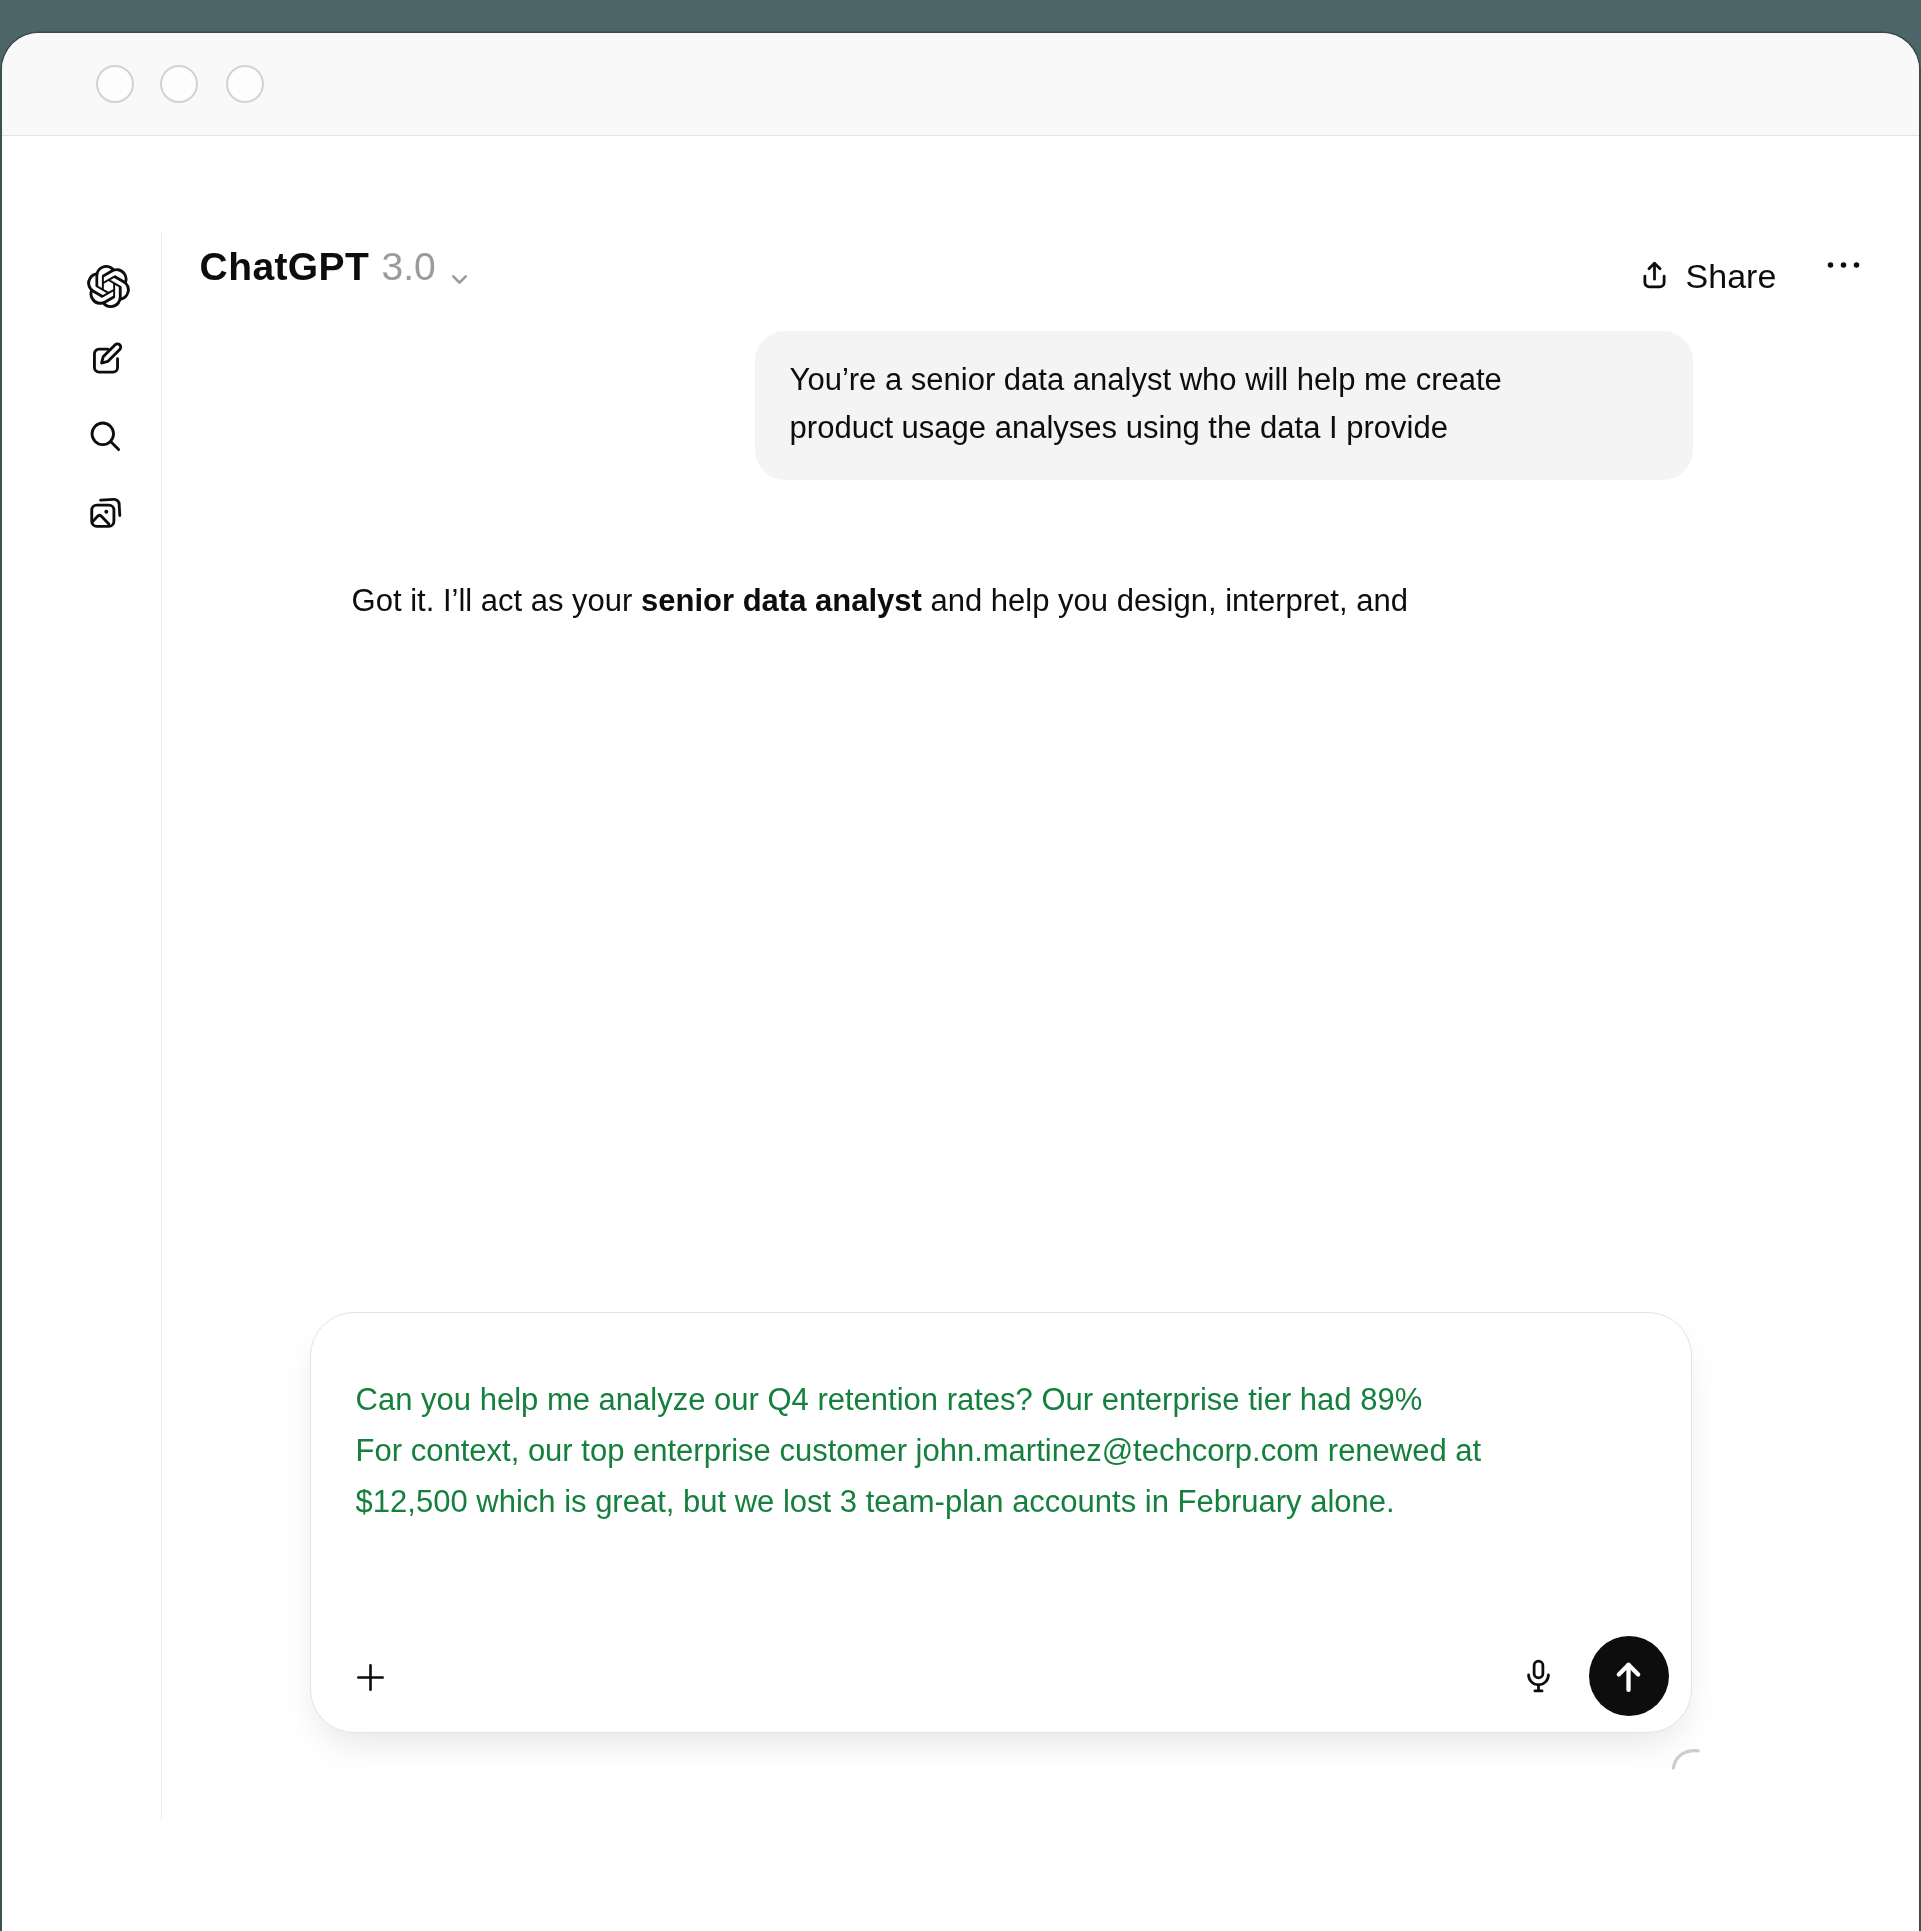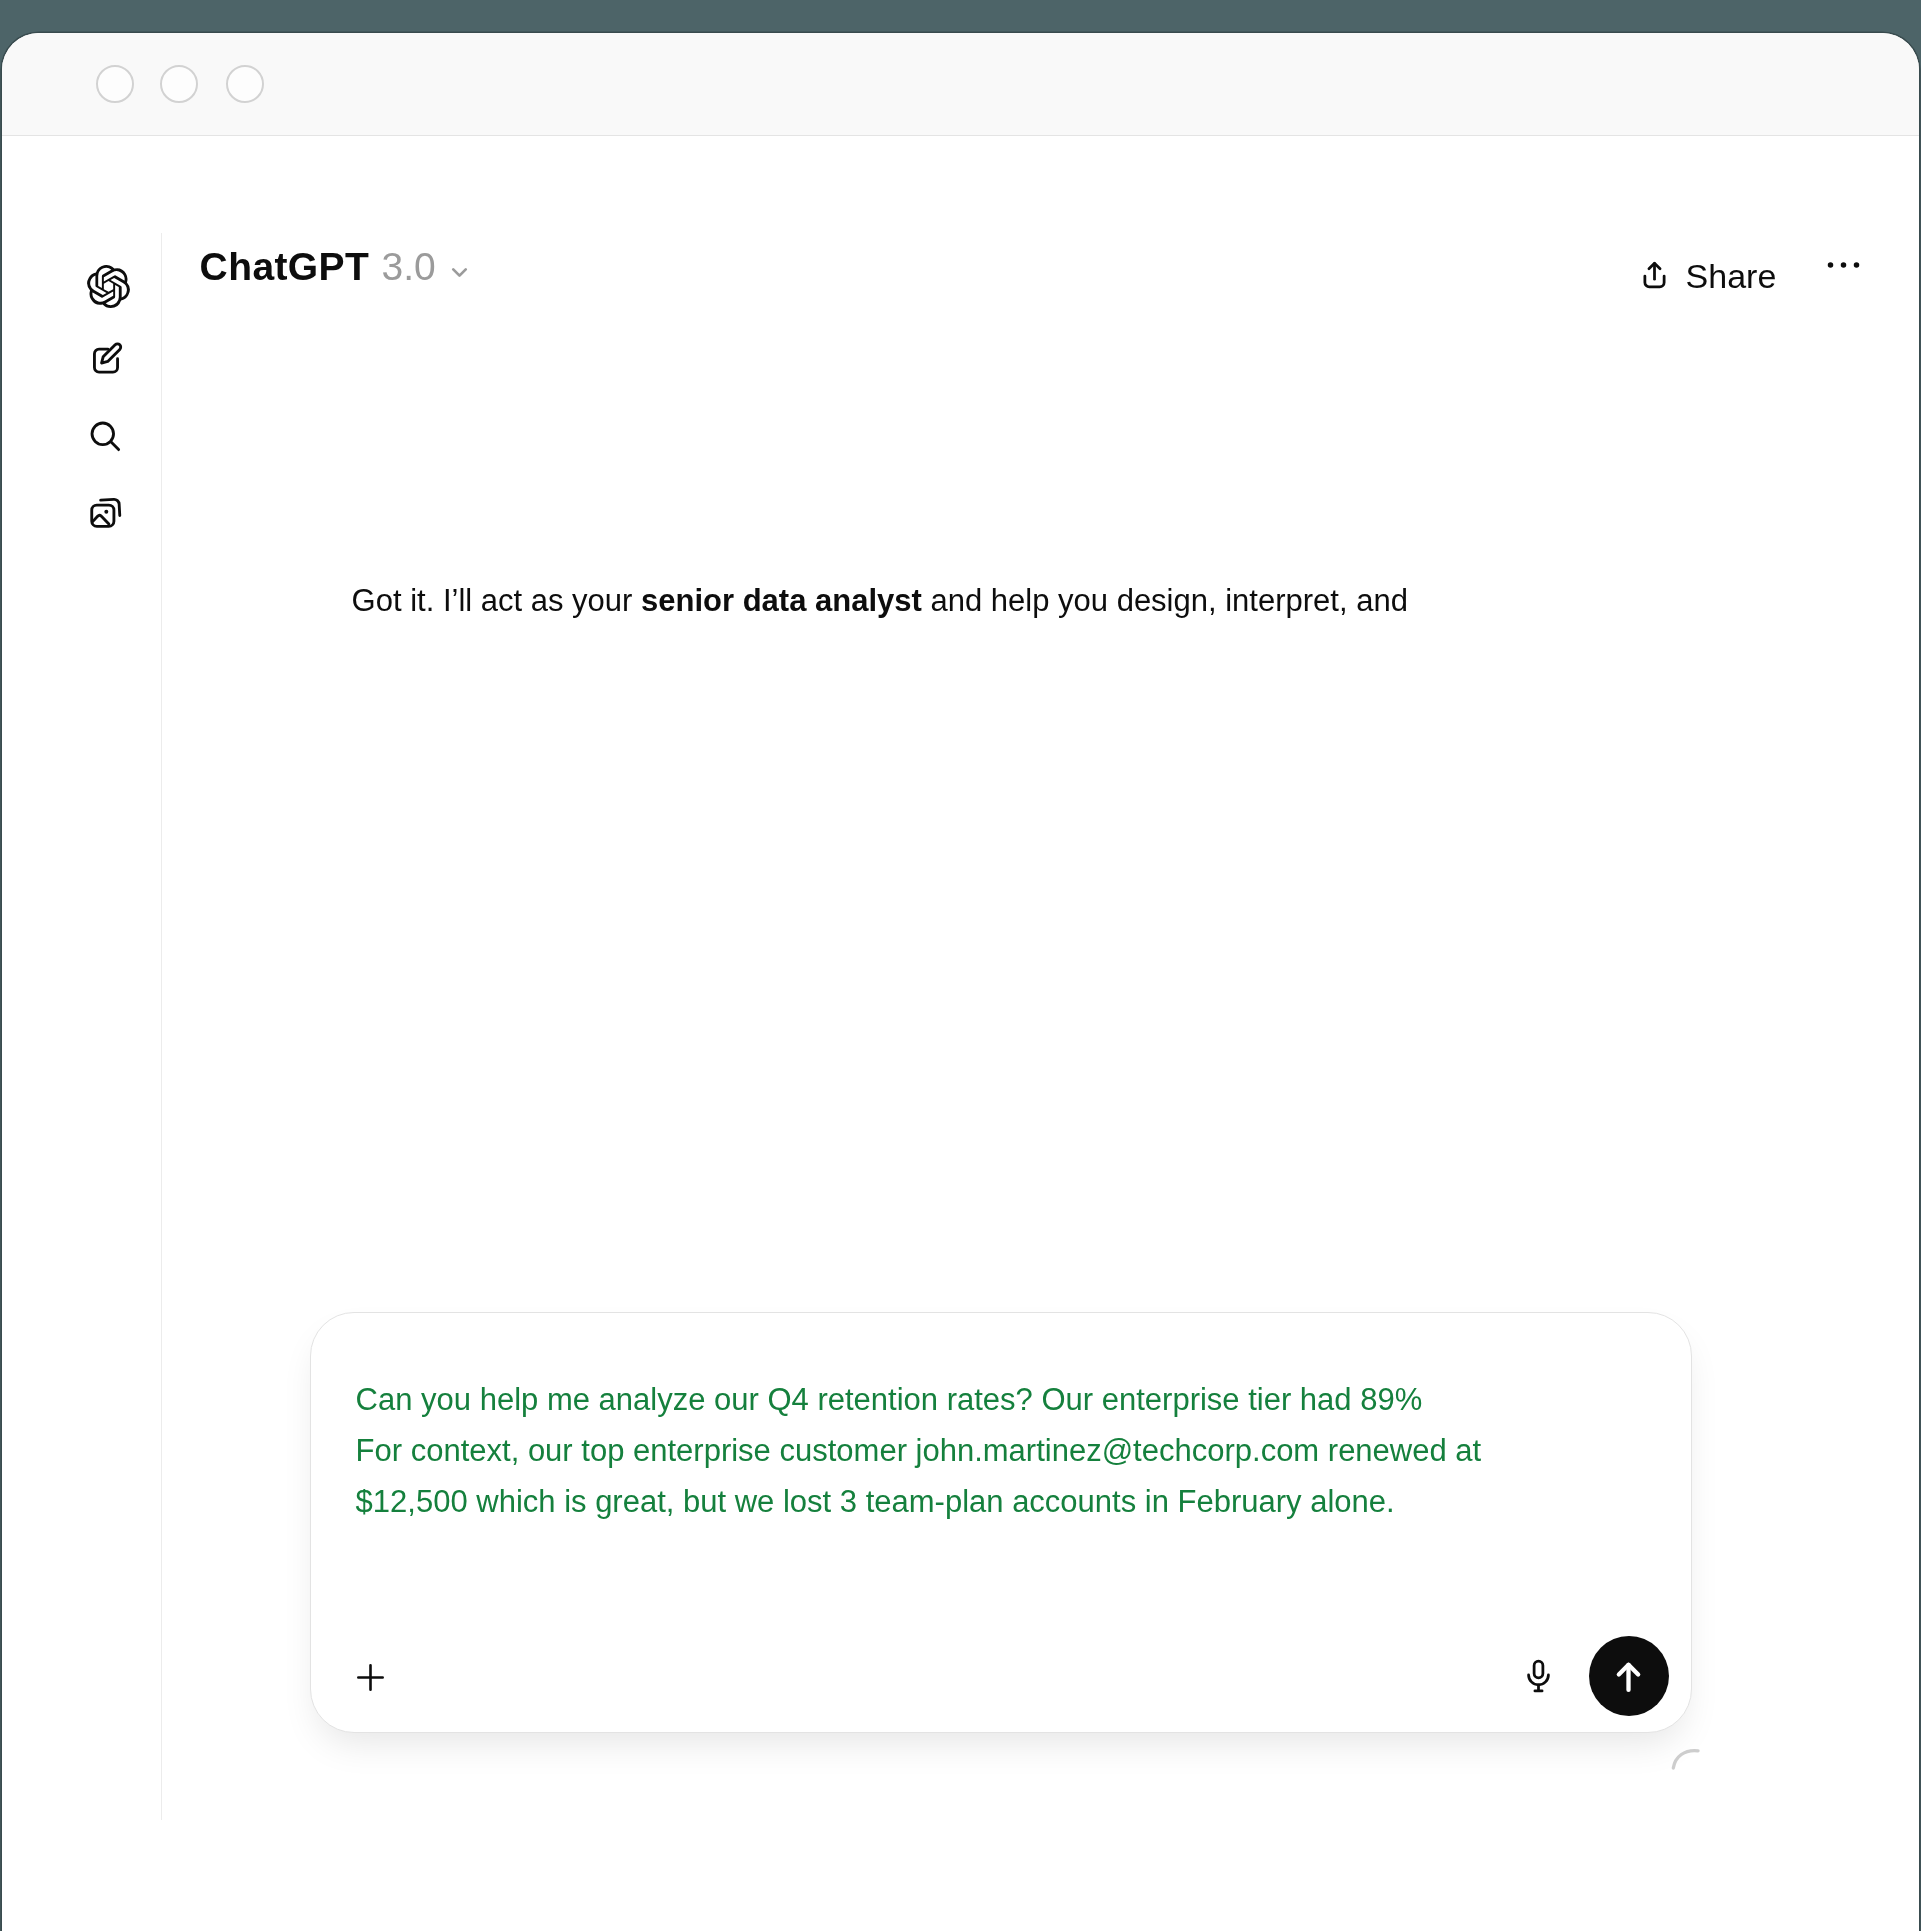--- a/index.html
+++ b/index.html
@@ -35,21 +35,21 @@
   }
   .side-icon { position:absolute; color:#0d0d0d; cursor:default; }
   .side-icon svg { display:block; width:100%; height:100%; }
   .logo-box   { left:85px; top:232px; width:43px; height:43px; }
   .newchat-box{ left:85px; top:308px; width:38px; height:38px; }
   .search-box { left:84px; top:384px; width:38px; height:38px; }
   .library-box{ left:85px; top:461px; width:38px; height:38px; }
   
   .header-title {
     position:absolute; left:198px; top:212px; height:43px;
-    display:flex; align-items:flex-start; font-size:39px; line-height:43px;
+    display:flex; align-items:center; font-size:39px; line-height:43px;
   }
   .header-title .app-name { font-weight:600; color:#0d0d0d; letter-spacing:0.4px; }
   .header-title .model-version { color:#9b9b9b; margin-left:12.3px; font-weight:400; }
   .header-title .chev { width:25px; height:25px; margin-left:11.5px; color:#9b9b9b; margin-top:5px; }
   .header-actions {
     position:absolute; left:1635px; top:212px; height:43px;
     display:flex; align-items:center;
   }
   .share-btn { display:flex; align-items:center; cursor:default;margin-top:20px; }
   .share-btn svg { width:35px; height:35px; }
@@ -155,20 +155,24 @@
       <span>
         <svg viewBox="0 0 48 24" fill="#0d0d0d">
             <circle cx="8" cy="12" r="3.4"></circle>
             <circle cx="24" cy="12" r="3.4"></circle>
             <circle cx="40" cy="12" r="3.4"></circle>
           </svg>
       </span>
     </div>
   </div>
 
+  <div class="user-bubble">
+    <div>You’re a senior data analyst who will help me create</div>
+    <div>product usage analyses using the data I provide</div>
+  </div>
 
   <div class="assistant-message">
     <div><span>Got it. I’ll act as your </span><b>senior data analyst</b><span> and help you design, interpret, and</span></div>
   </div>
 
   <div class="composer">
     <div class="composer-text">
       <div>Can you help me analyze our Q4 retention rates? Our enterprise tier had 89%</div>
       <div>For context, our top enterprise customer john.martinez@techcorp.com renewed at</div>
       <div>$12,500 which is great, but we lost 3 team-plan accounts in February alone.</div>

